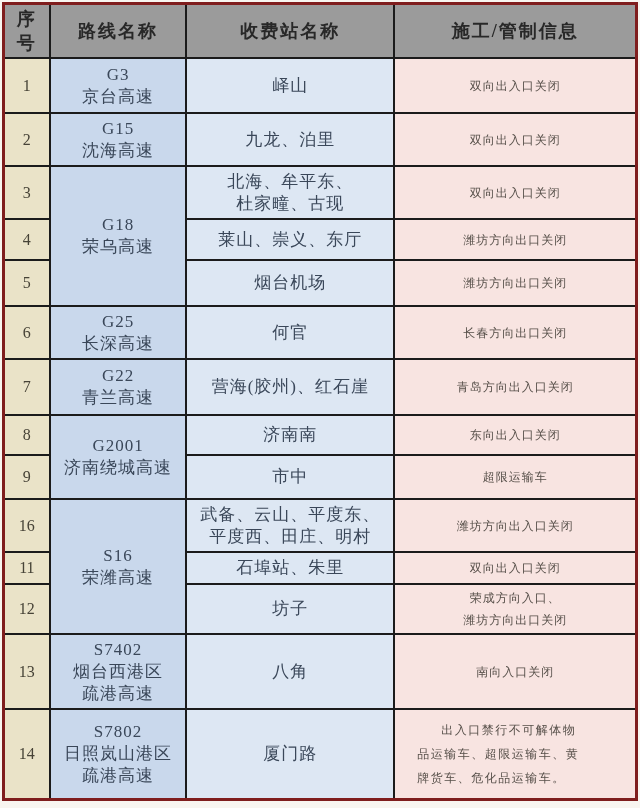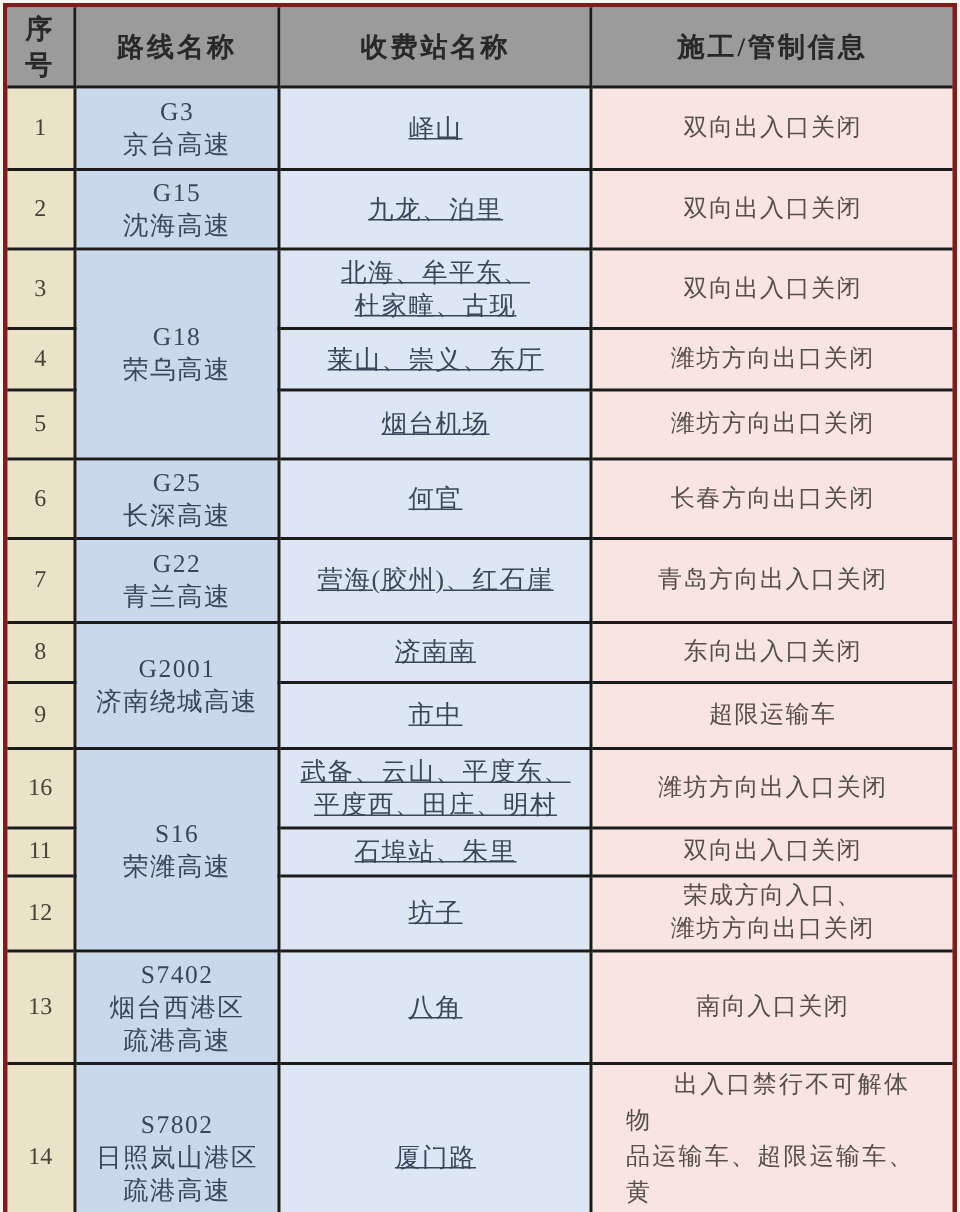--- a/index.html
+++ b/index.html
@@ -49,26 +49,25 @@
     font-size: 17px;
     letter-spacing: 1px;
     line-height: 22px;
   }
   td.stations-cell {
     background: #dde7f3;
     color: #3a4759;
     font-size: 17px;
     letter-spacing: 1px;
     line-height: 22px;
-    text-decoration: underline;
   }
   td.info-cell {
     background: #f8e4e1;
     color: #564f49;
-    font-size: 16px;
+    font-size: 12px;
     letter-spacing: 1px;
     line-height: 22px;
   }
   td.info-cell.paragraph {
     text-align: left;
     letter-spacing: 1.5px;
     line-height: 24px;
     padding: 2px 22px;
   }
   td.info-cell.paragraph .line:first-child {

